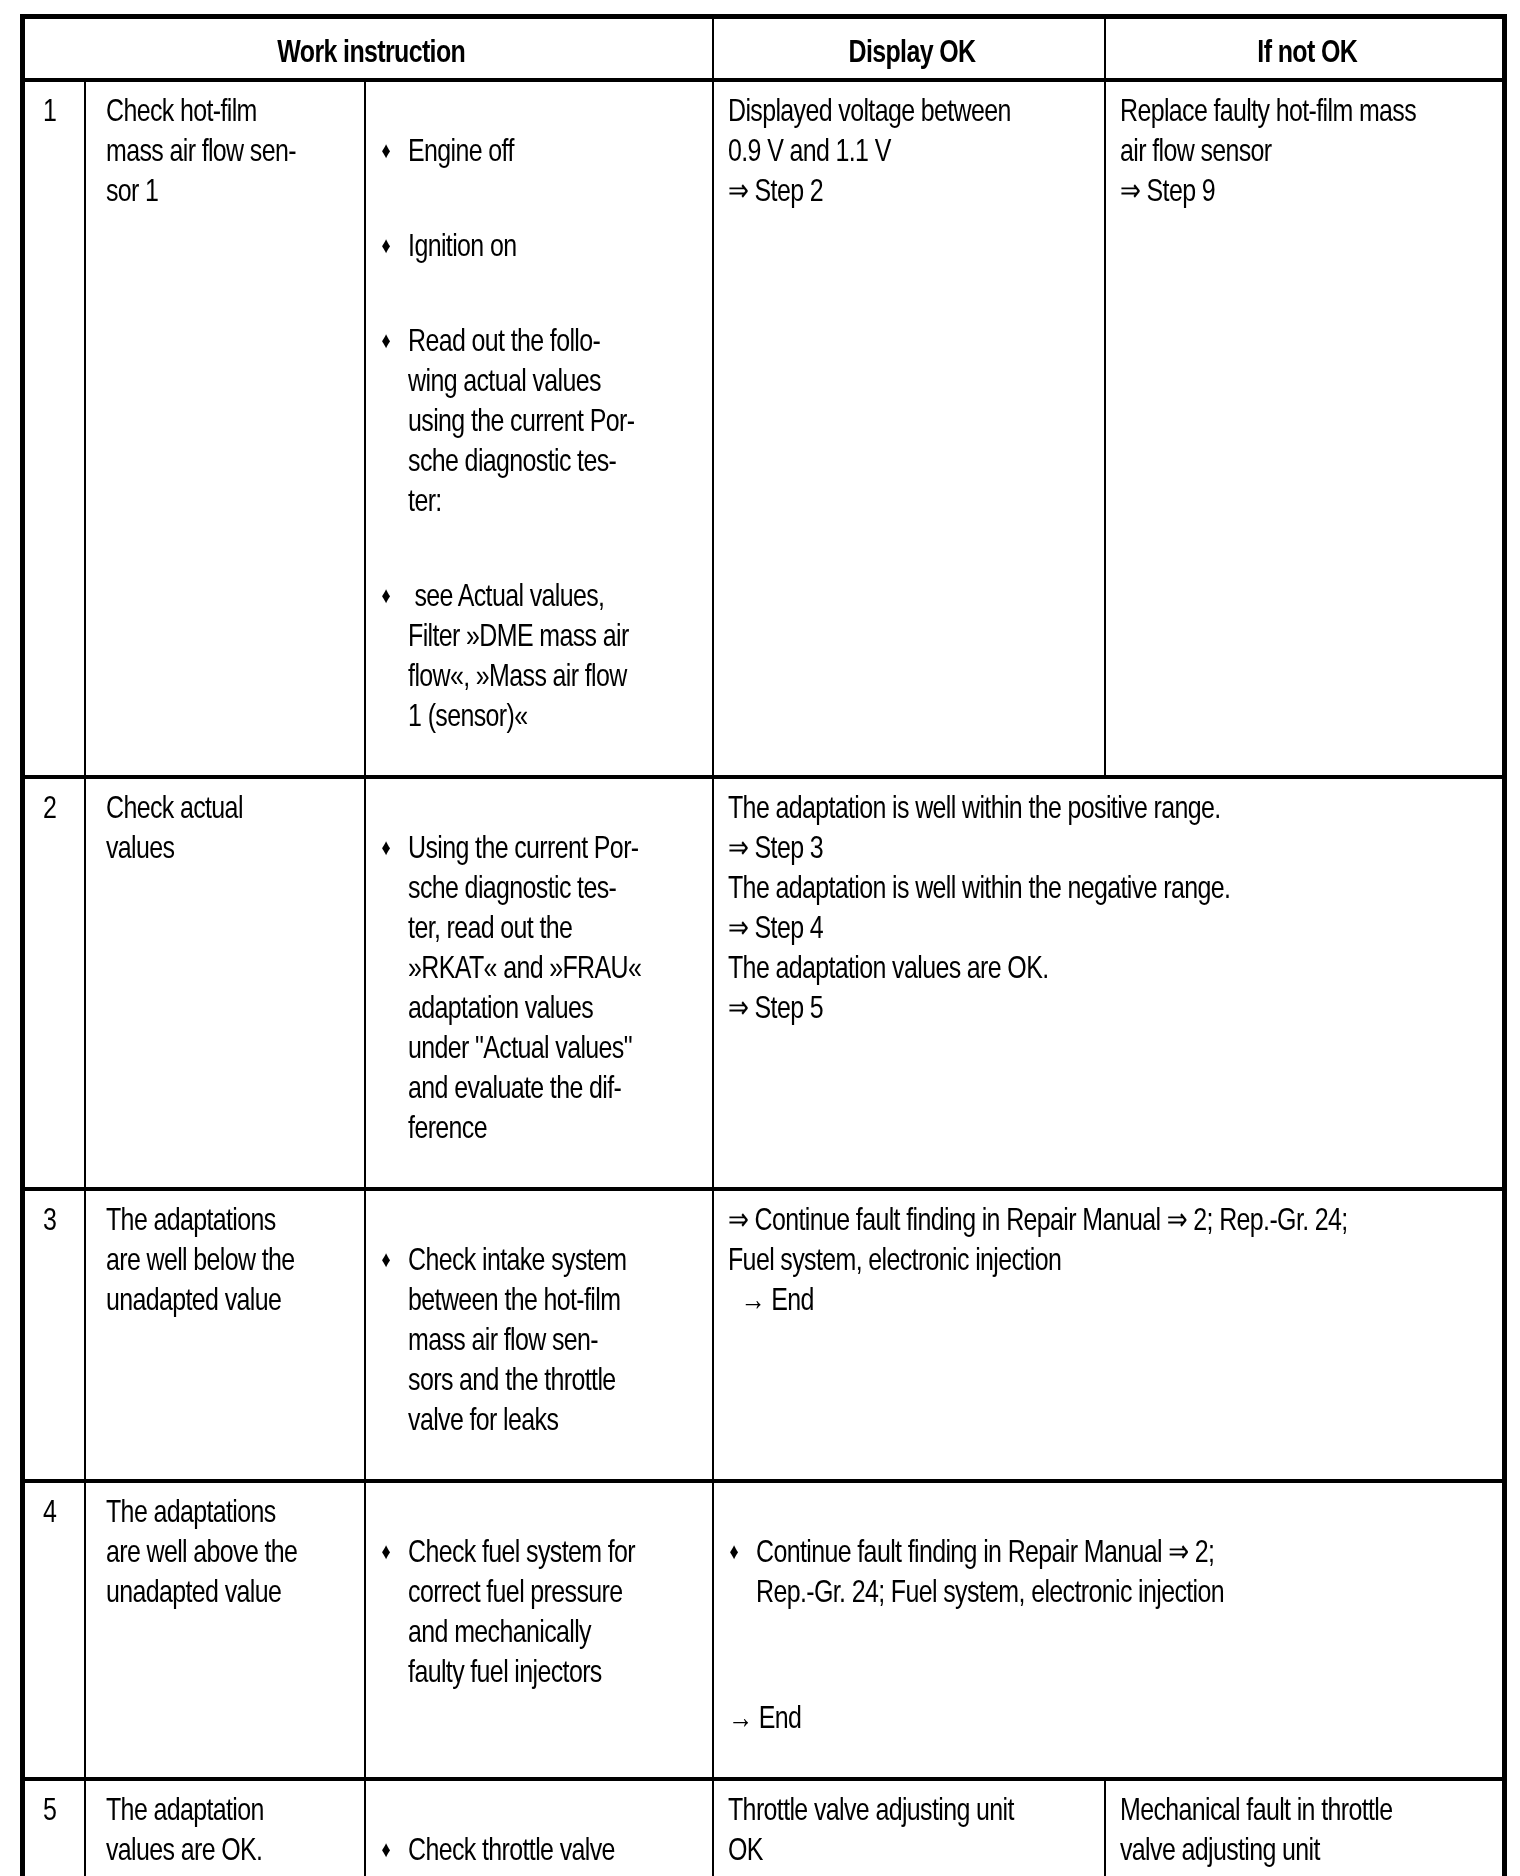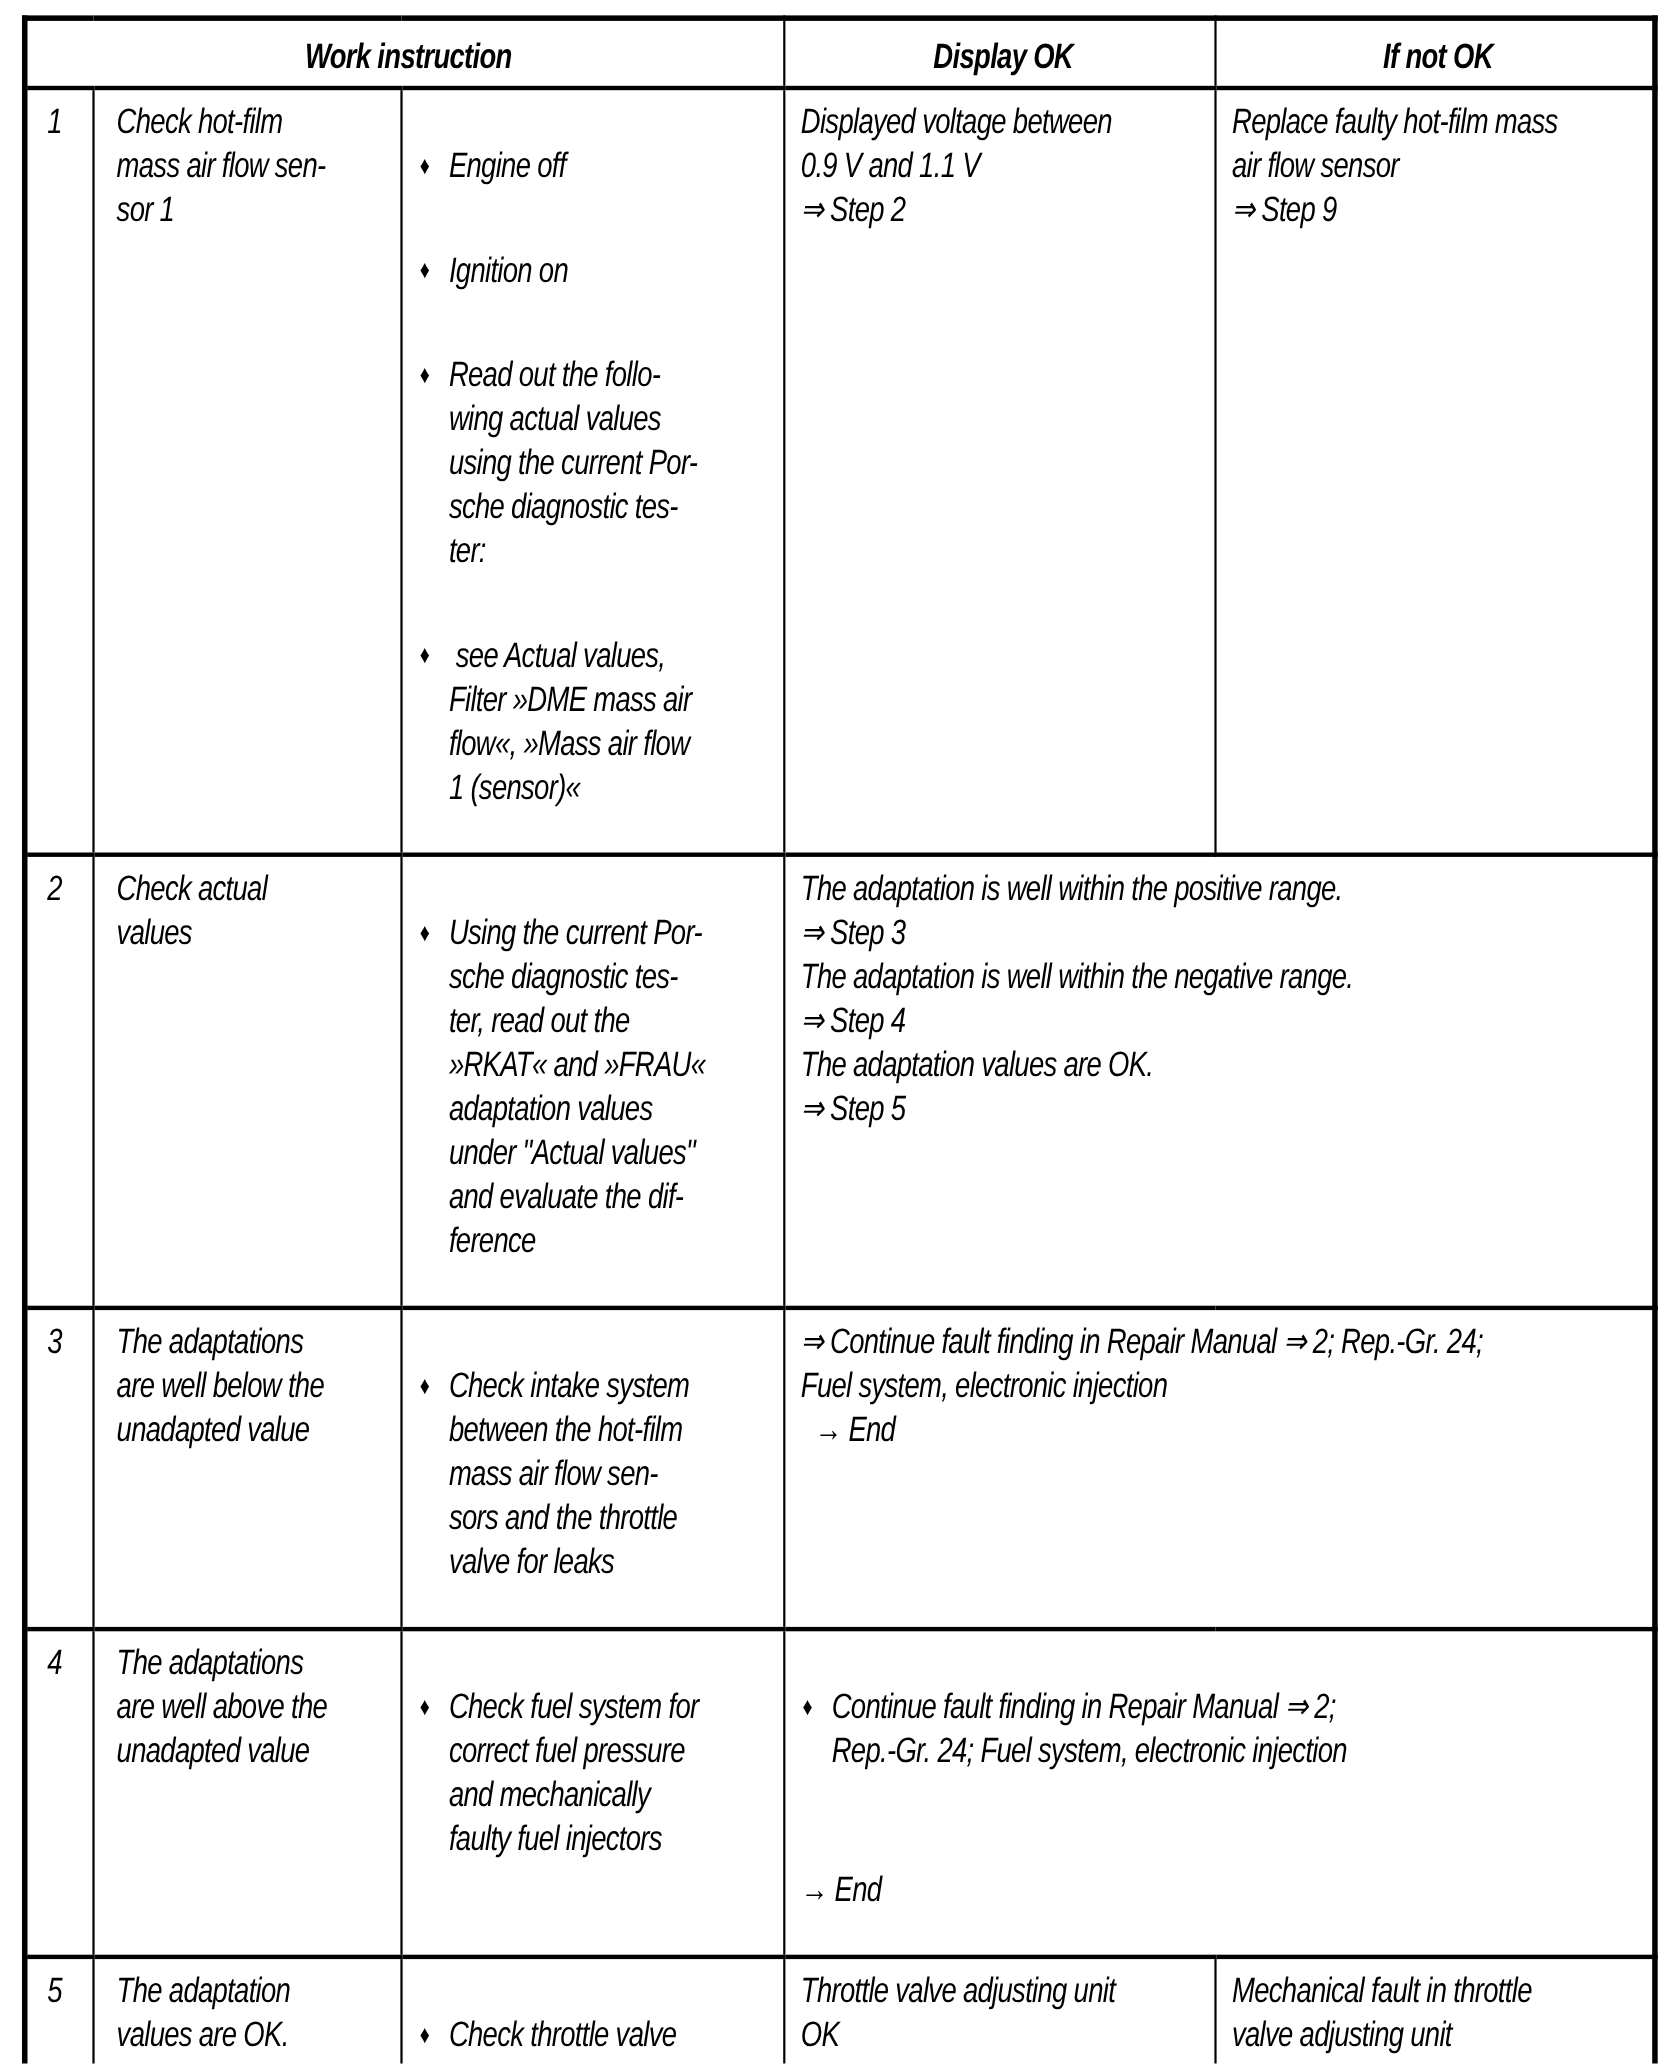--- a/index.html
+++ b/index.html
@@ -14,21 +14,20 @@
     border-collapse: collapse;
     table-layout: fixed;
     width: 1482px;
     border: 5px solid #000;
   }
   .wtab th, .wtab td {
     border: 2px solid #000;
     vertical-align: top;
     padding: 8px 8px 0 14px;
     overflow: visible;
-    font-style: italic;
   }
   tr.rb > td, tr.rb > th { border-top-width: 4px; }
 
   tr.h0  { height: 63px;  }
   tr.h1  { height: 458px; }
   tr.h2  { height: 334px; }
   tr.h3  { height: 204px; }
   tr.h4  { height: 203px; }
   tr.h5a { height: 267px; }
 

